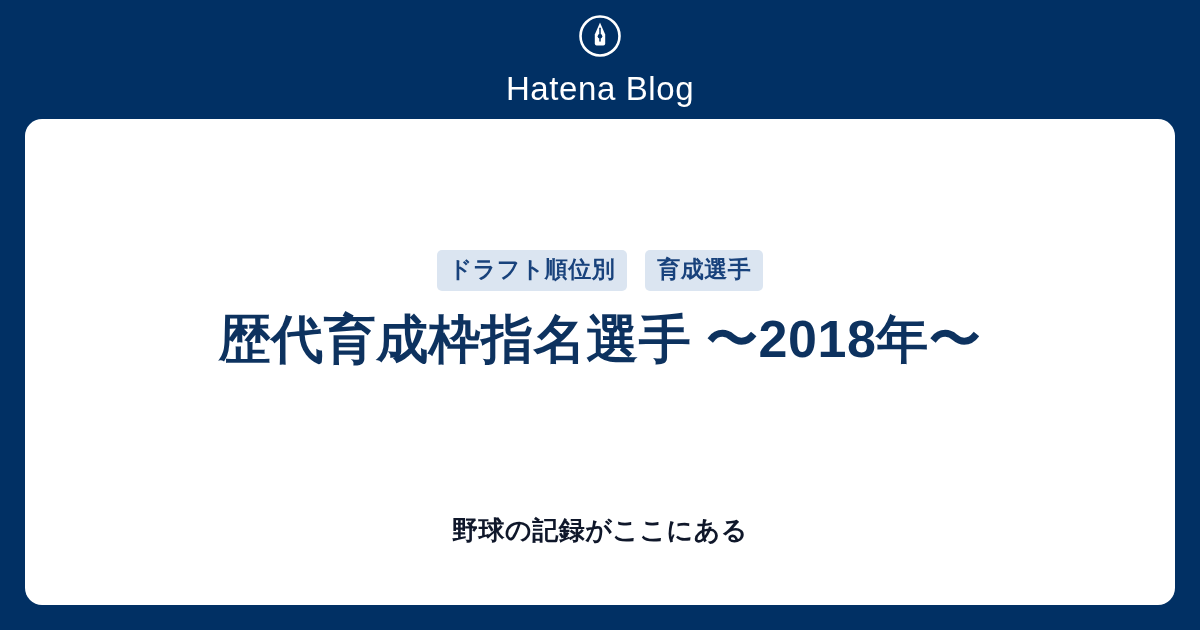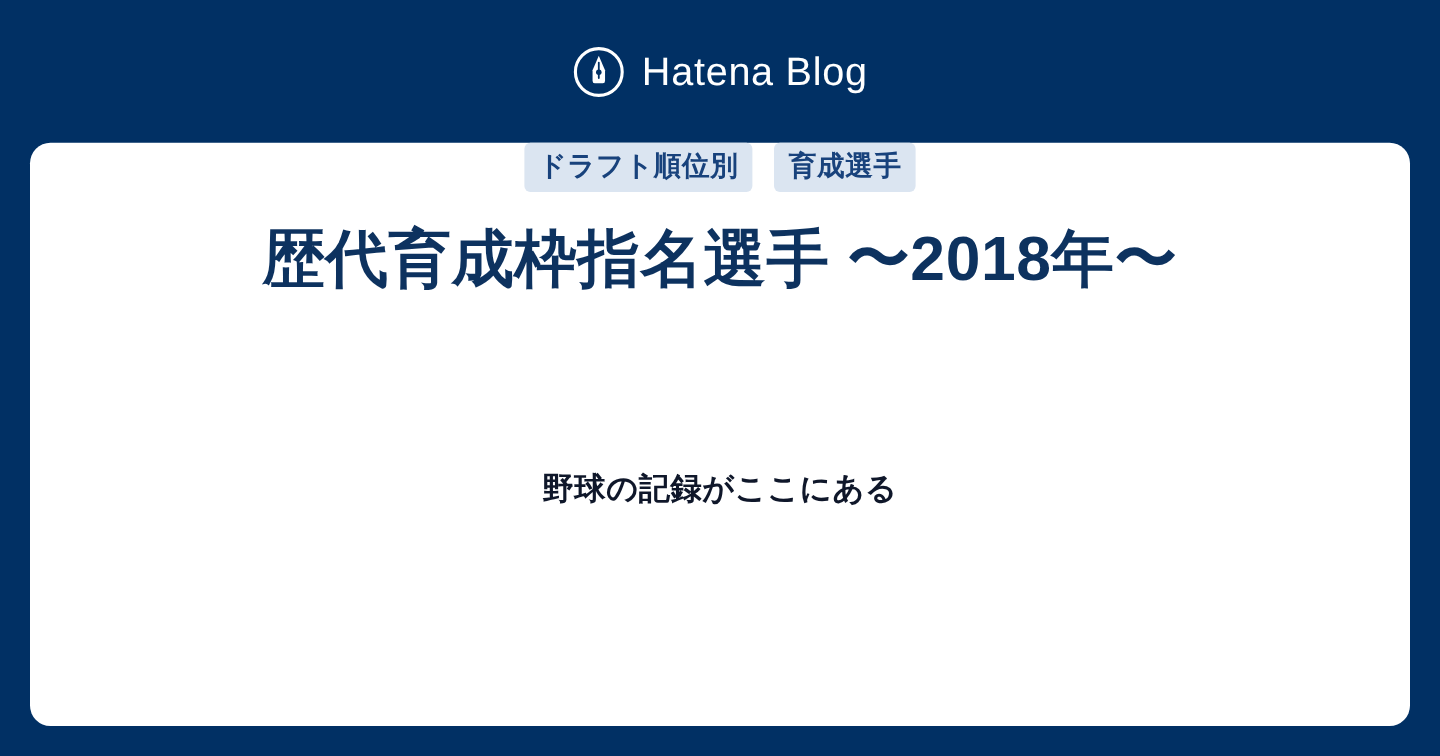--- a/index.html
+++ b/index.html
@@ -27,20 +27,21 @@
   .brand-bar {
     position: absolute;
     top: 0;
     left: 0;
     width: 1200px;
     height: 119px;
     display: flex;
     align-items: center;
     justify-content: center;
     gap: 14px;
+    flex-direction: column;
   }
   .brand-logo {
     width: 44px;
     height: 44px;
     flex: 0 0 44px;
     display: block;
   }
   .brand-name {
     color: #ffffff;
     font-size: 33px;
@@ -67,20 +68,21 @@
 
   .card-inner {
     width: 100%;
     display: flex;
     flex-direction: column;
     align-items: center;
   }
 
   
   .tag-row {
+    margin-top: 131px;
     display: flex;
     flex-direction: row;
     align-items: center;
     justify-content: center;
     gap: 18px;
     flex-wrap: wrap;
     max-width: 1000px;
   }
   .tag {
     background: #dbe5f1;
@@ -89,21 +91,21 @@
     font-weight: 700;
     line-height: 1;
     padding: 8px 12px 10px 12px;
     border-radius: 5px;
     white-space: nowrap;
     letter-spacing: 0.5px;
   }
 
   
   .entry-title {
-    margin-top: 24px;
+    margin-top: 16px;
     color: #0d325f;
     font-size: 52px;
     font-weight: 700;
     line-height: 1.25;
     letter-spacing: 0.5px;
     max-width: 1030px;
     word-break: break-word;
   }
 
   

